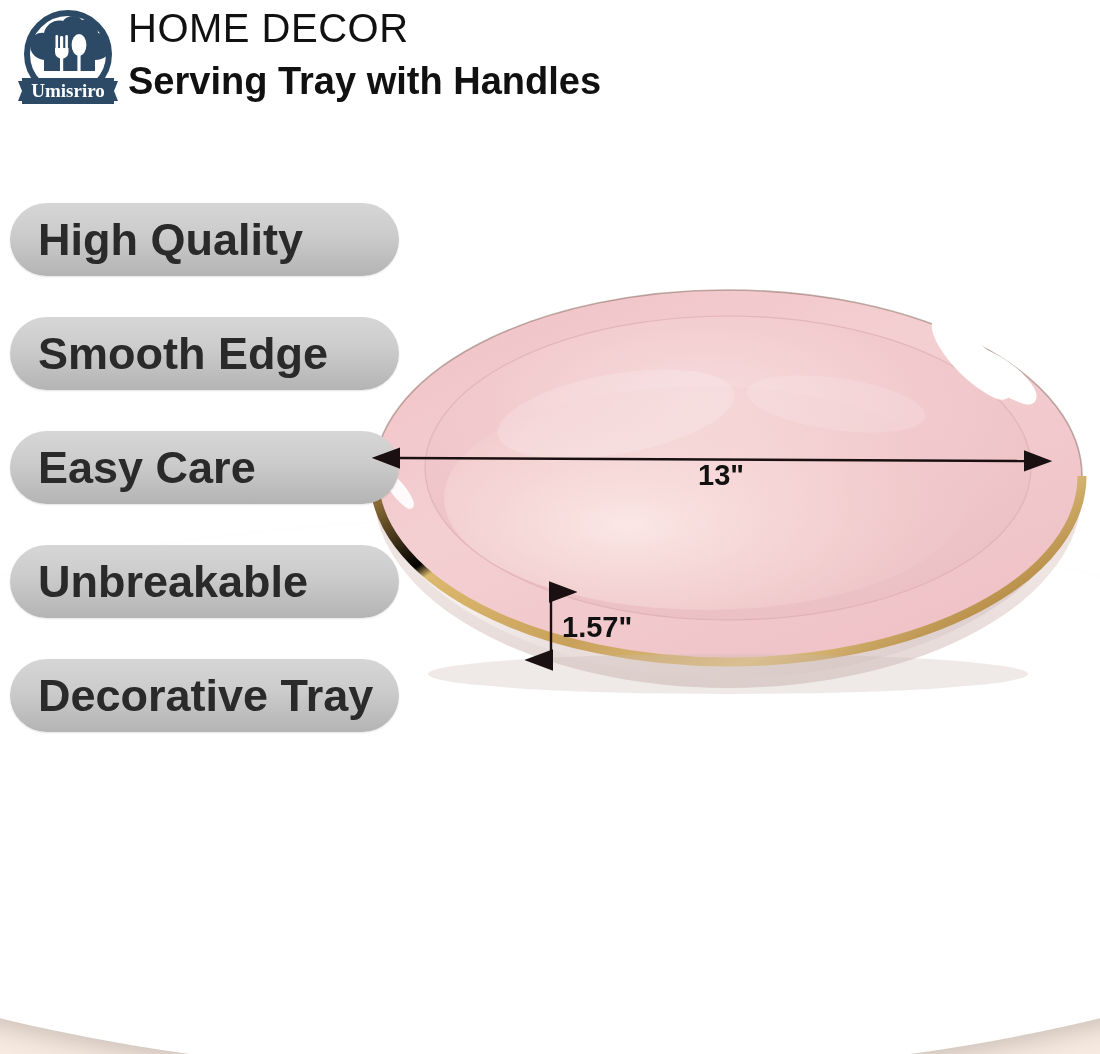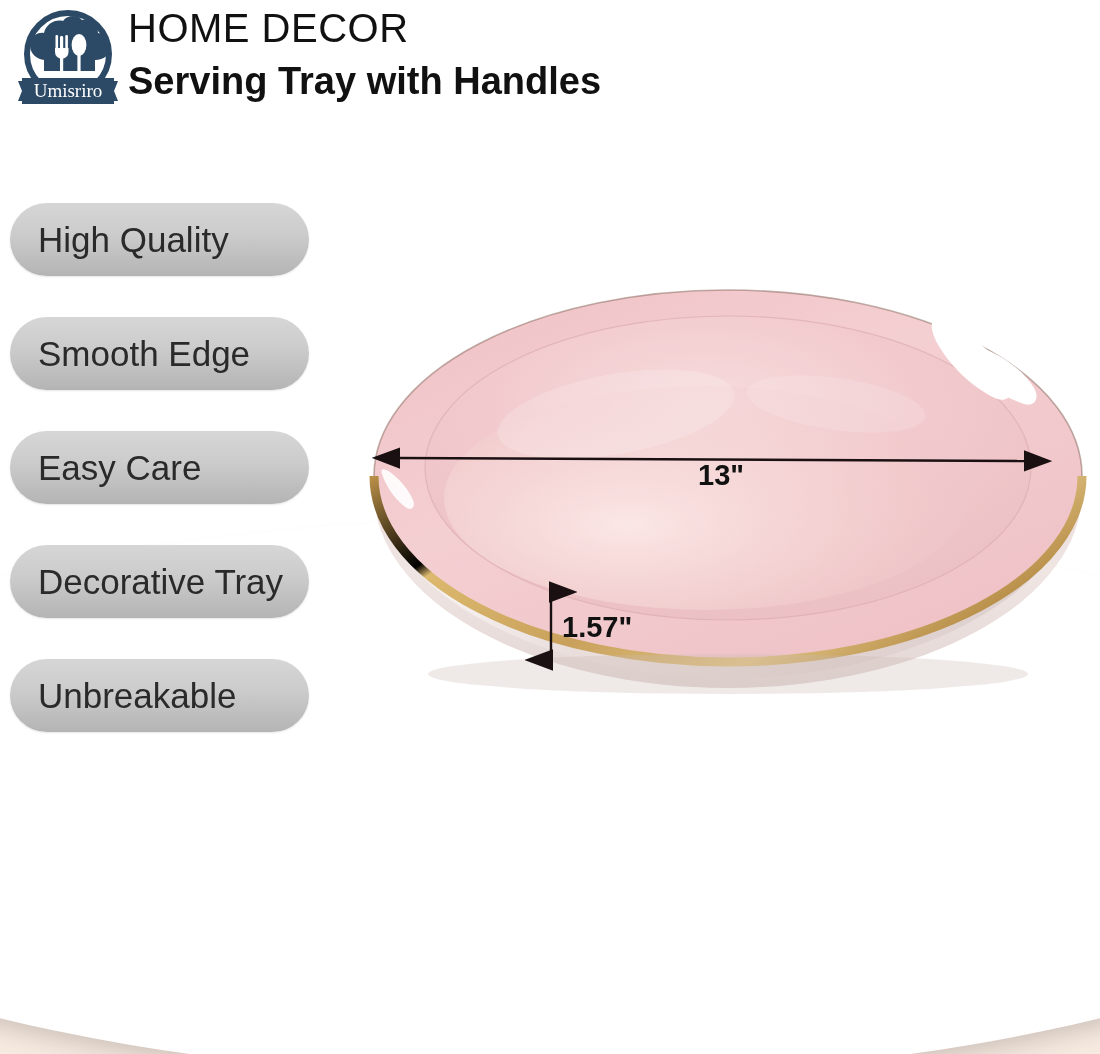--- a/index.html
+++ b/index.html
@@ -52,20 +52,21 @@
     display: flex;
     align-items: flex-start;
   }
 
   .logo {
     position: absolute;
     left: 16px;
     top: 8px;
     width: 104px;
     height: 104px;
+    font-weight: bold;
   }
 
   .title-block {
     position: absolute;
     left: 128px;
     top: 6px;
   }
   .brand-title {
     font-size: 40px;
     font-weight: 400;
@@ -95,22 +96,22 @@
     height: 73px;
     margin-bottom: 41px;
     border-radius: 38px;
     background: linear-gradient(to bottom, #d6d6d6 0%, #cccccc 42%, #b4b4b4 100%);
     display: flex;
     align-items: center;
     padding: 0 26px 0 28px;
     box-shadow: 0 1px 2px rgba(0,0,0,0.10);
   }
   .pill-label {
-    font-size: 35px;
-    font-weight: 400;
+    font-size: 45px;
+    font-weight: 700;
     color: #2a2a2a;
     white-space: nowrap;
   }
 
   
   .tray-wrap {
     position: absolute;
     left: 366px;
     top: 286px;
     width: 724px;
@@ -194,24 +195,24 @@
     <div class="pill">
       <span class="pill-label">High Quality</span>
     </div>
     <div class="pill">
       <span class="pill-label">Smooth Edge</span>
     </div>
     <div class="pill">
       <span class="pill-label">Easy Care</span>
     </div>
     <div class="pill">
+      <span class="pill-label">Unbreakable</span>
+    </div>
+    <div class="pill">
       <span class="pill-label">Decorative Tray</span>
-    </div>
-    <div class="pill">
-      <span class="pill-label">Unbreakable</span>
     </div>
   </div>
 
   <div class="tray-wrap">
     <svg class="tray-svg" viewBox="0 0 724 430">
       <defs>
         <linearGradient id="outerWall" x1="0" y1="0" x2="0" y2="1">
           <stop offset="0%" stop-color="#e9dcdb"></stop>
           <stop offset="45%" stop-color="#efe5e3"></stop>
           <stop offset="100%" stop-color="#e3d6d4"></stop>

